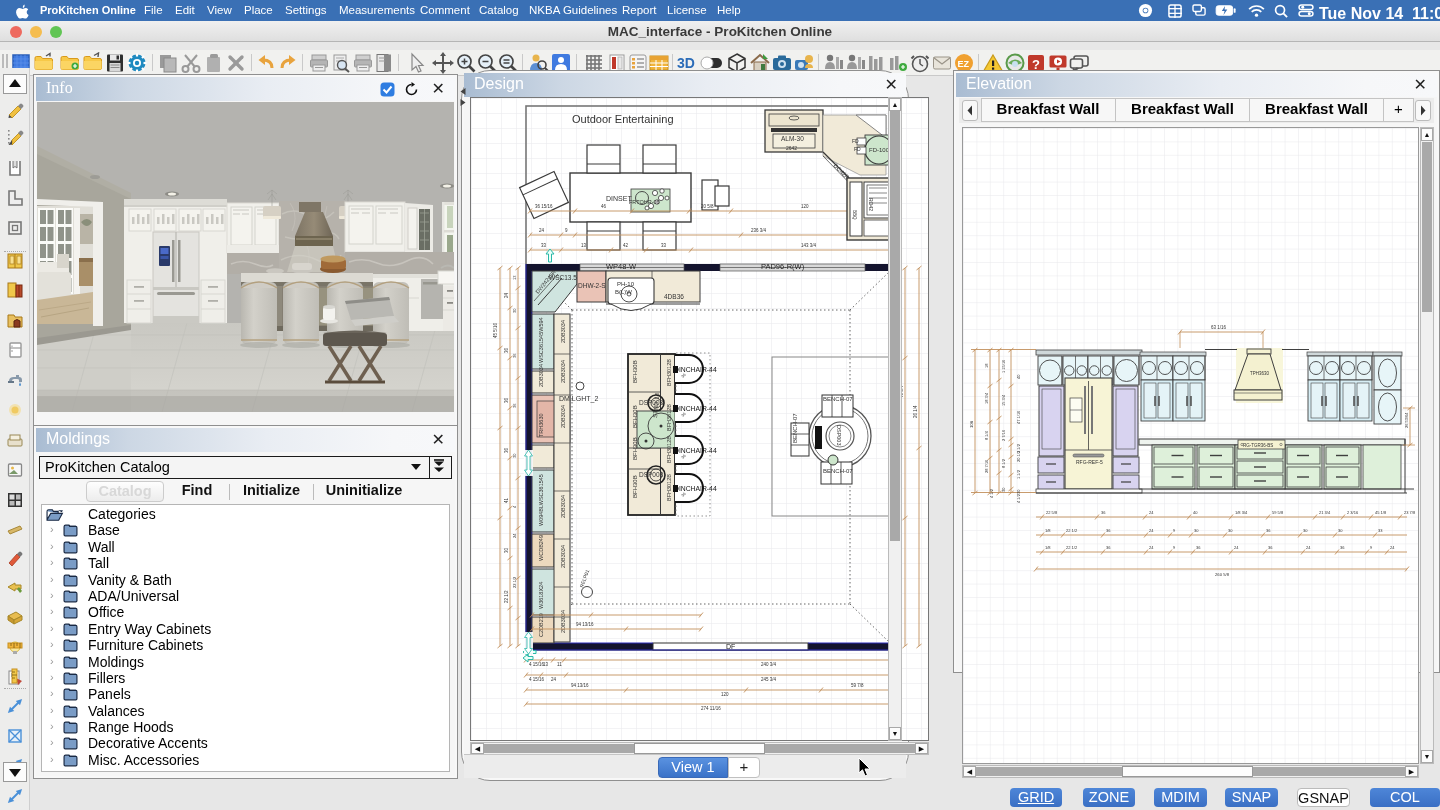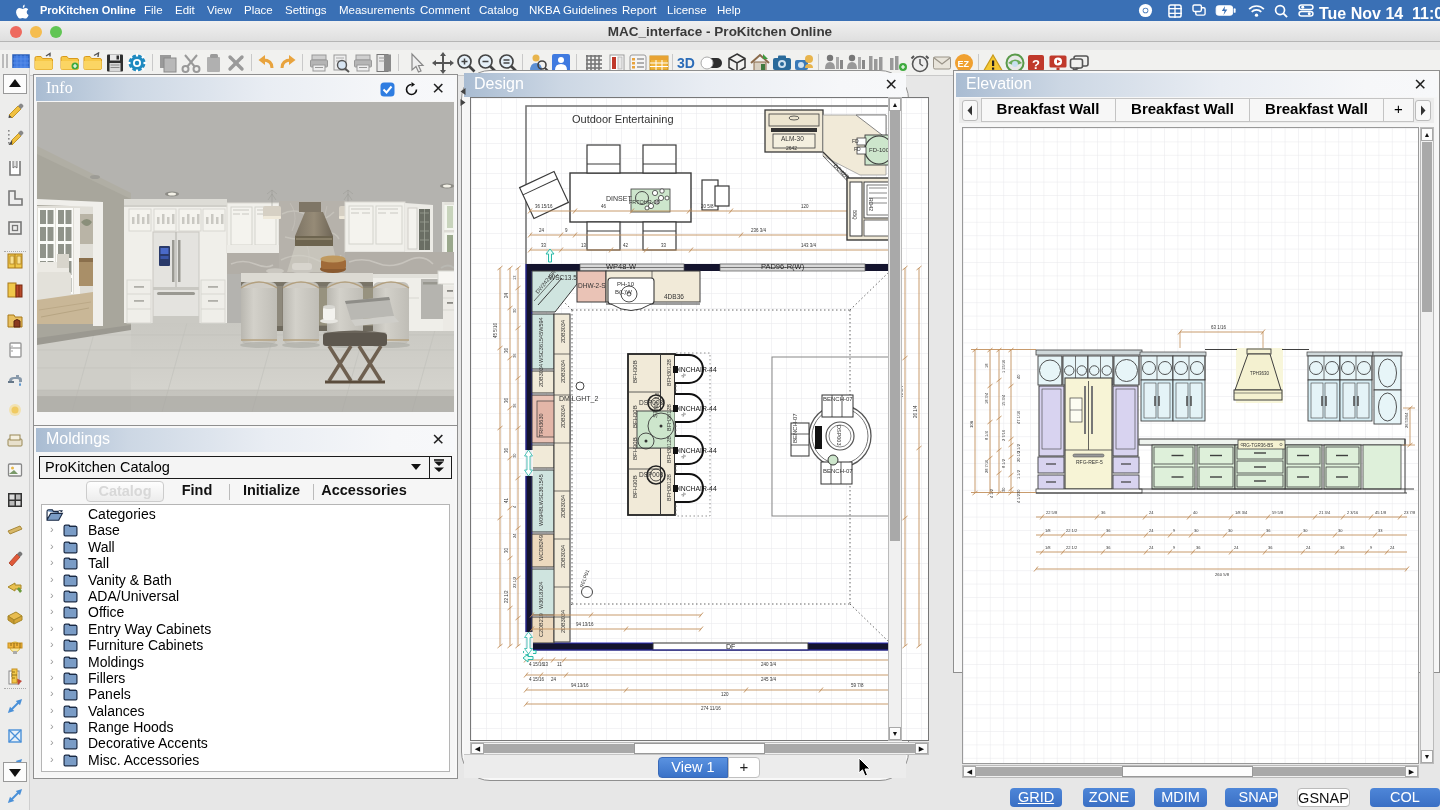--- a/index.html
+++ b/index.html
@@ -793,21 +793,21 @@
         <path d="M3 8.5 L13 8.5 L8 13 Z" fill="#111"></path>
         <line x1="3" y1="1" x2="13" y2="1" stroke="#111" stroke-width="1.6"></line>
       </svg>
   </div>
   <div class="tabs">
     <div class="abs" style="left:47px;width:78px;height:21px;background:linear-gradient(#fefefe,#ececec);border:1px solid #cccccc;border-radius:4px;color:#d8d8d8;text-align:center;padding-top:1px;">Catalog</div>
     <div class="abs" style="left:126px;width:64px;text-align:center;padding-top:1px;">Find</div>
     <div class="abs" style="left:190px;top:3px;width:1px;height:16px;background:#bbb;"></div>
     <div class="abs" style="left:191px;width:83px;text-align:center;padding-top:1px;">Initialize</div>
     <div class="abs" style="left:274px;top:3px;width:1px;height:16px;background:#bbb;"></div>
-    <div class="abs" style="left:275px;width:100px;text-align:center;padding-top:1px;">Accessories</div>
+    <div class="abs" style="left:275px;width:100px;text-align:center;padding-top:1px;">Uninitialize</div>
   </div>
   <div class="tree" id="cattree">
       <div class="ti" style="padding-left:28px;margin-top:1px"><svg style="position:absolute;left:4px;top:2px" width="19" height="14" viewBox="0 0 18 13">
           <path d="M1 3 Q1 1.5 2.5 1.5 L6 1.5 L7 3 L11.5 3 L11.5 5" fill="#7a9cc6" stroke="#1a2a44" stroke-width="1.1"></path>
           <path d="M1 3 L1 11.5 L12 11.5 L15.5 5 L4.5 5 L1 11" fill="#7a9cc6" stroke="#1a2a44" stroke-width="1.1"></path>
           <path d="M11.5 2 L16 2 L15 4" fill="#1a2a44"></path>
         </svg><span style="margin-left:18px">Categories</span></div>
       <div class="ti"><span class="chev">›</span><svg style="position:absolute;left:21px;top:2px" width="15" height="13" viewBox="0 0 14 12">
           <path d="M1 2.5 Q1 1 2.5 1 L5.5 1 L6.5 2.2 L12 2.2 Q13 2.2 13 3.5 L13 10 Q13 11 12 11 L2 11 Q1 11 1 10 Z" fill="#7a9cc6" stroke="#1a2a44" stroke-width="1.1"></path>
           <path d="M5.5 1 L6.5 2.2 L12 2.2" fill="none" stroke="#1a2a44" stroke-width="1.1"></path>
@@ -1539,19 +1539,19 @@
     <div class="sthumb" style="left:13px;top:1px;bottom:1px;width:146px;"></div>
     <div class="sthumb" style="left:159px;top:0;bottom:0;width:131px;background:#fdfdfd;border:1px solid #999;"></div>
     <div class="sthumb" style="left:290px;top:1px;bottom:1px;width:155px;"></div>
     <div class="sbtn" style="right:0;top:0;bottom:0;width:13px;">▶</div>
   </div>
 </div>
 
 <div class="bbtn" style="left:1010px;width:52px;text-decoration:underline;">GRID</div>
 <div class="bbtn" style="left:1083px;width:52px;">ZONE</div>
 <div class="bbtn" style="left:1154px;width:53px;">MDIM</div>
-<div class="bbtn" style="left:1225px;width:53px;text-align:right;">SNAP</div>
+<div class="bbtn" style="left:1225px;width:53px;">SNAP</div>
 <div class="bbtn" style="left:1297px;width:53px;background:#fff;color:#111;border:1px solid #bbb;">GSNAP</div>
 <div class="bbtn" style="left:1370px;width:70px;">COL</div>
 
 <svg class="abs" style="left:858px;top:758px;" width="16" height="20" viewBox="0 0 16 20">
     <path d="M1 0 L1 15 L4.5 11.8 L7 18 L9.5 17 L7 11 L12 11 Z" fill="#000" stroke="#fff" stroke-width="1"></path>
   </svg>
 
 </body></html>

